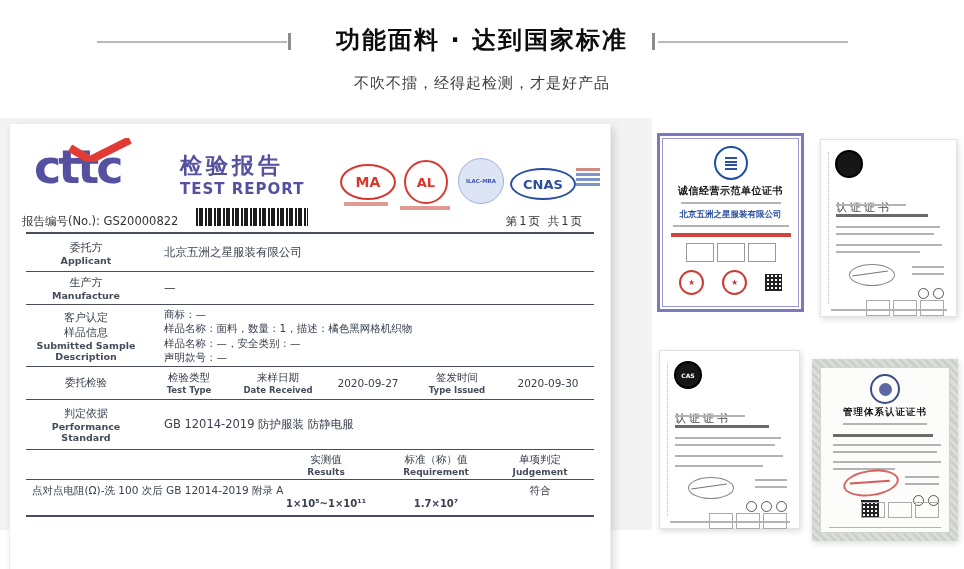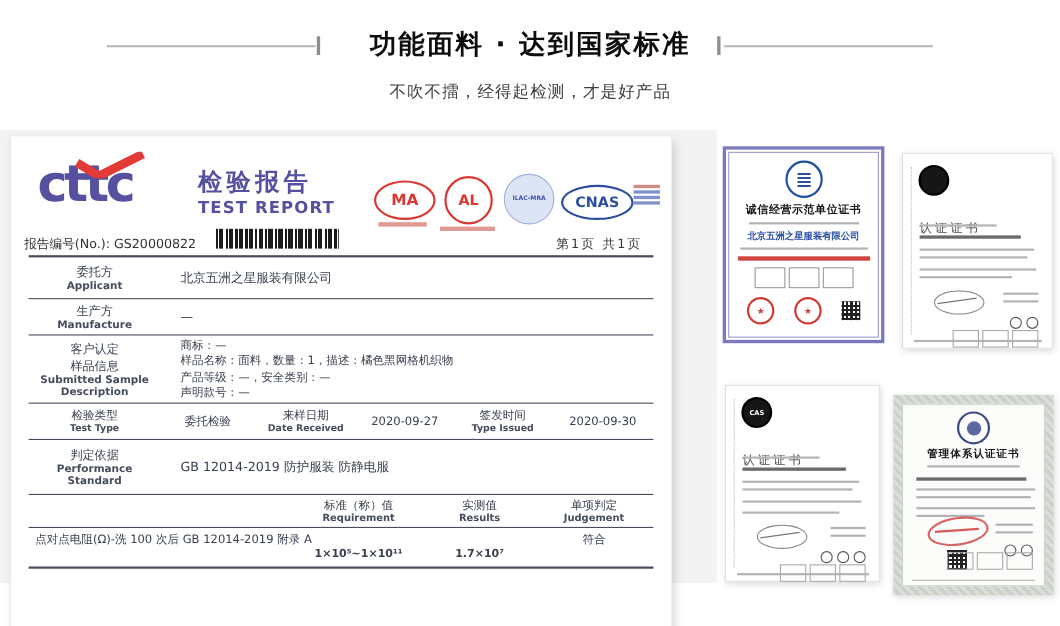--- a/index.html
+++ b/index.html
@@ -156,32 +156,32 @@
     <div class="trow r3">
       <div class="lblcol">
         <div class="cn">客户认定</div>
         <div class="cn">样品信息</div>
         <div class="en">Submitted Sample</div>
         <div class="en">Description</div>
       </div>
       <div class="valcol">
         <div>商标：—</div>
         <div>样品名称：面料，数量：1，描述：橘色黑网格机织物</div>
-        <div>产品等级：—，安全类别：—</div>
+        <div>样品名称：—，安全类别：—</div>
         <div>声明款号：—</div>
       </div>
     </div>
     <div class="trow r4">
+      <div class="cell">
+          <div class="val">委托检验</div>
+        </div>
       <div class="cell">
         <div class="cn">检验类型</div>
         <div class="en">Test Type</div>
       </div>
-      <div class="cell">
-          <div class="val">委托检验</div>
-        </div>
       <div class="cell">
         <div class="cn">来样日期</div>
         <div class="en">Date Received</div>
       </div>
       <div class="cell">
           <div class="val">2020-09-27</div>
         </div>
       <div class="cell">
         <div class="cn">签发时间</div>
         <div class="en">Type Issued</div>
@@ -196,26 +196,26 @@
         <div class="en">Performance</div>
         <div class="en">Standard</div>
       </div>
       <div class="valcol">
           <div>GB 12014-2019 防护服装 防静电服</div>
         </div>
     </div>
     <div class="r6">
       <div class="cell"></div>
       <div class="cell">
+        <div class="cn">实测值</div>
+        <div class="en">Results</div>
+      </div>
+      <div class="cell">
         <div class="cn">标准（称）值</div>
         <div class="en">Requirement</div>
-      </div>
-      <div class="cell">
-        <div class="cn">实测值</div>
-        <div class="en">Results</div>
       </div>
       <div class="cell">
         <div class="cn">单项判定</div>
         <div class="en">Judgement</div>
       </div>
     </div>
     <div class="r7">
       <div class="r7-item">点对点电阻(Ω)-洗 100 次后 GB 12014-2019 附录 A</div>
       <div class="r7-judge">符合</div>
       <div class="r7-req">1×10⁵~1×10¹¹</div>

